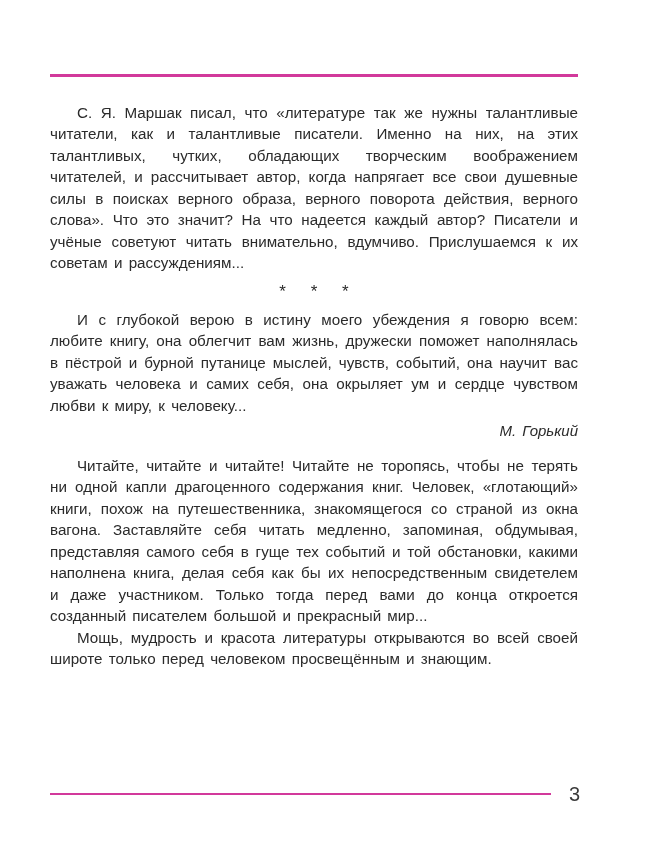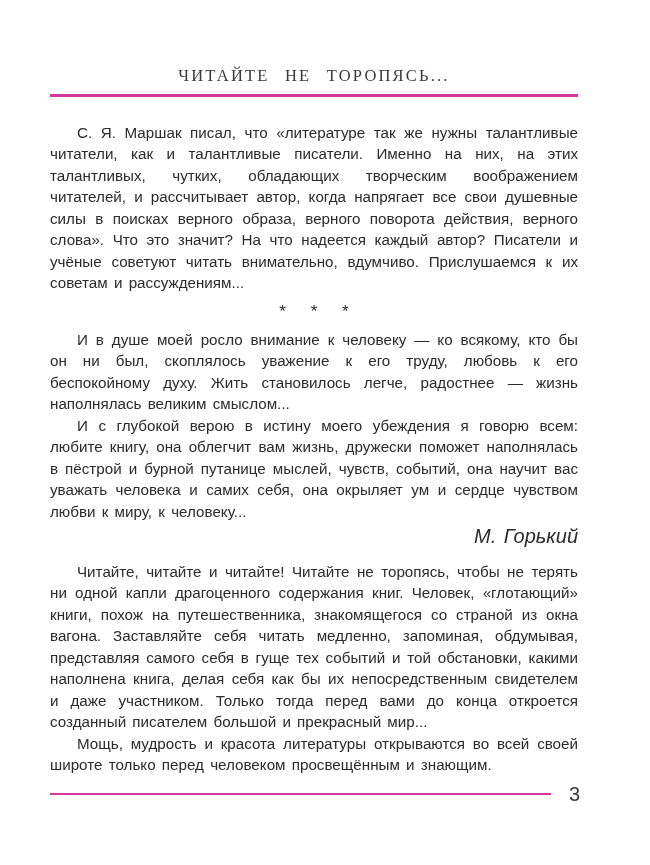--- a/index.html
+++ b/index.html
@@ -55,21 +55,21 @@
     text-align: center;
     font-size: 17px;
     letter-spacing: 10px;
     color: #2b2b2b;
     margin: 8px 0 7px 0;
     text-indent: 10px;
   }
   .attribution {
     text-align: right;
     font-style: italic;
-    font-size: 20px;
+    font-size: 15px;
     margin: 4px 0 13px 0 !important;
     text-indent: 0 !important;
     color: #2b2b2b;
   }
   .footer {
     position: absolute;
     left: 50px;
     top: 783px;
     width: 530px;
     display: flex;
@@ -86,32 +86,30 @@
     line-height: 22px;
     color: #3c3c3c;
   }
 </style>
 </head>
 <body>
 
 <div class="page">
   <div class="content">
 
-    <div class="title">ЧИТАЙТЕ НЕ ТОРОПЯСЬ...</div>
 
     <div class="rule title-rule" style="background: rgb(210, 57, 155);"></div>
 
     <div class="bodytext first-block">
       <p>С. Я. Маршак писал, что «литературе так же нужны талантливые читатели, как и талантливые писатели. Именно на них, на этих талантливых, чутких, обладающих творческим воображением читателей, и рассчитывает автор, когда напрягает все свои душевные силы в поисках верного образа, верного поворота действия, верного слова». Что это значит? На что надеется каждый автор? Писатели и учёные советуют читать внимательно, вдумчиво. Прислушаемся к их советам и рассуждениям...</p>
     </div>
 
     <div class="separator">* * *</div>
 
     <div class="bodytext">
-      <p>И в душе моей росло внимание к человеку — ко всякому, кто бы он ни был, скоплялось уважение к его труду, любовь к его беспокойному духу. Жить становилось легче, радостнее — жизнь наполнялась великим смыслом...</p>
       <p>И с глубокой верою в истину моего убеждения я говорю всем: любите книгу, она облегчит вам жизнь, дружески поможет наполнялась в пёстрой и бурной путанице мыслей, чувств, событий, она научит вас уважать человека и самих себя, она окрыляет ум и сердце чувством любви к миру, к человеку...</p>
       <p class="attribution">М. Горький</p>
     </div>
 
     <div class="bodytext">
       <p>Читайте, читайте и читайте! Читайте не торопясь, чтобы не терять ни одной капли драгоценного содержания книг. Человек, «глотающий» книги, похож на путешественника, знакомящегося со страной из окна вагона. Заставляйте себя читать медленно, запоминая, обдумывая, представляя самого себя в гуще тех событий и той обстановки, какими наполнена книга, делая себя как бы их непосредственным свидетелем и даже участником. Только тогда перед вами до конца откроется созданный писателем большой и прекрасный мир...</p>
       <p>Мощь, мудрость и красота литературы открываются во всей своей широте только перед человеком просвещённым и знающим.</p>
 
     </div>
 

